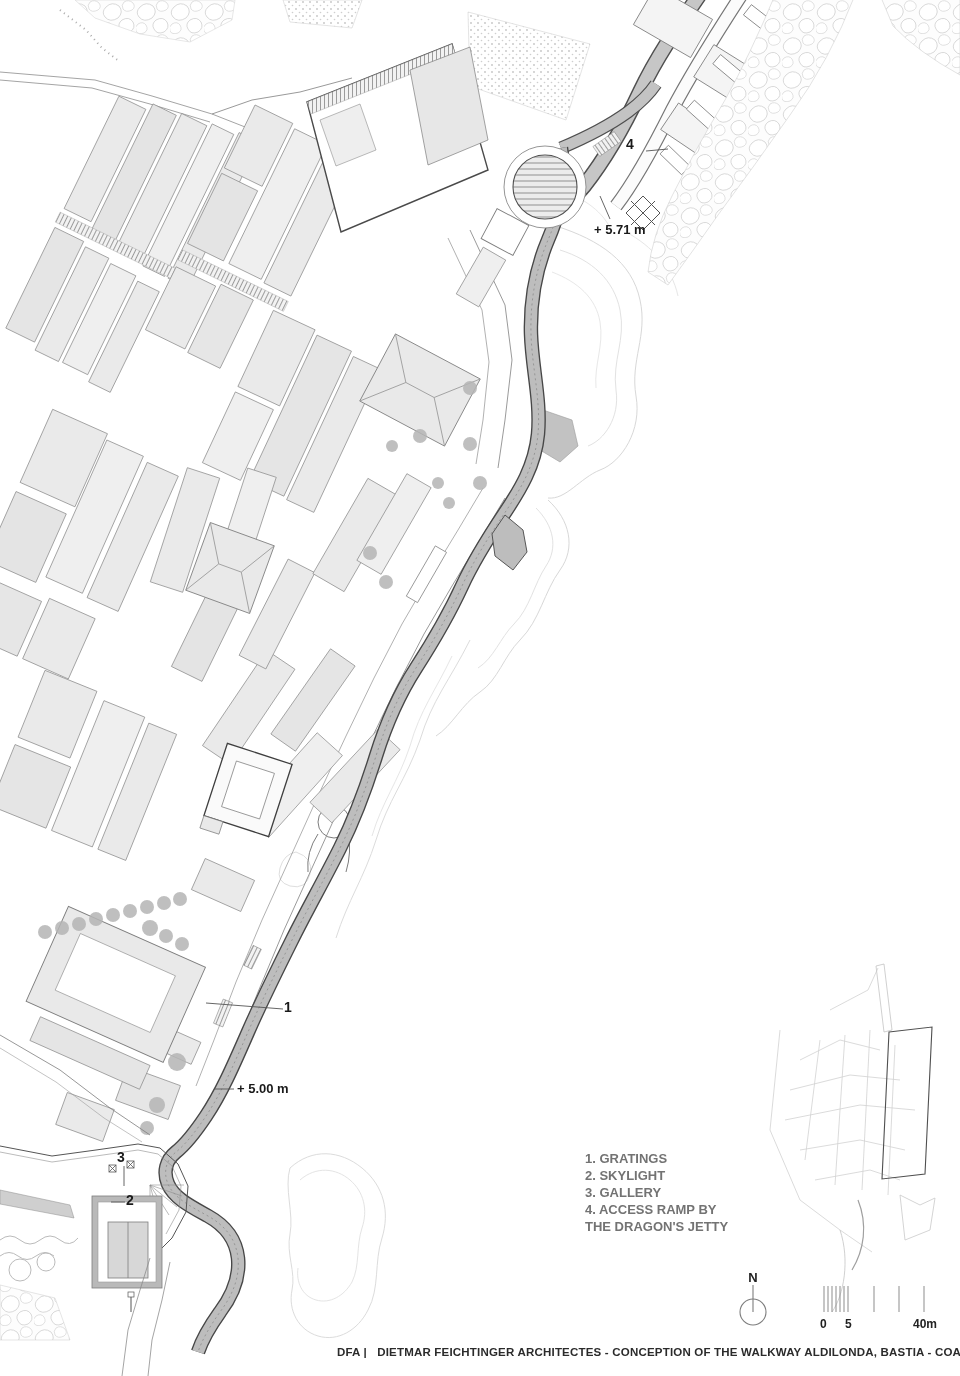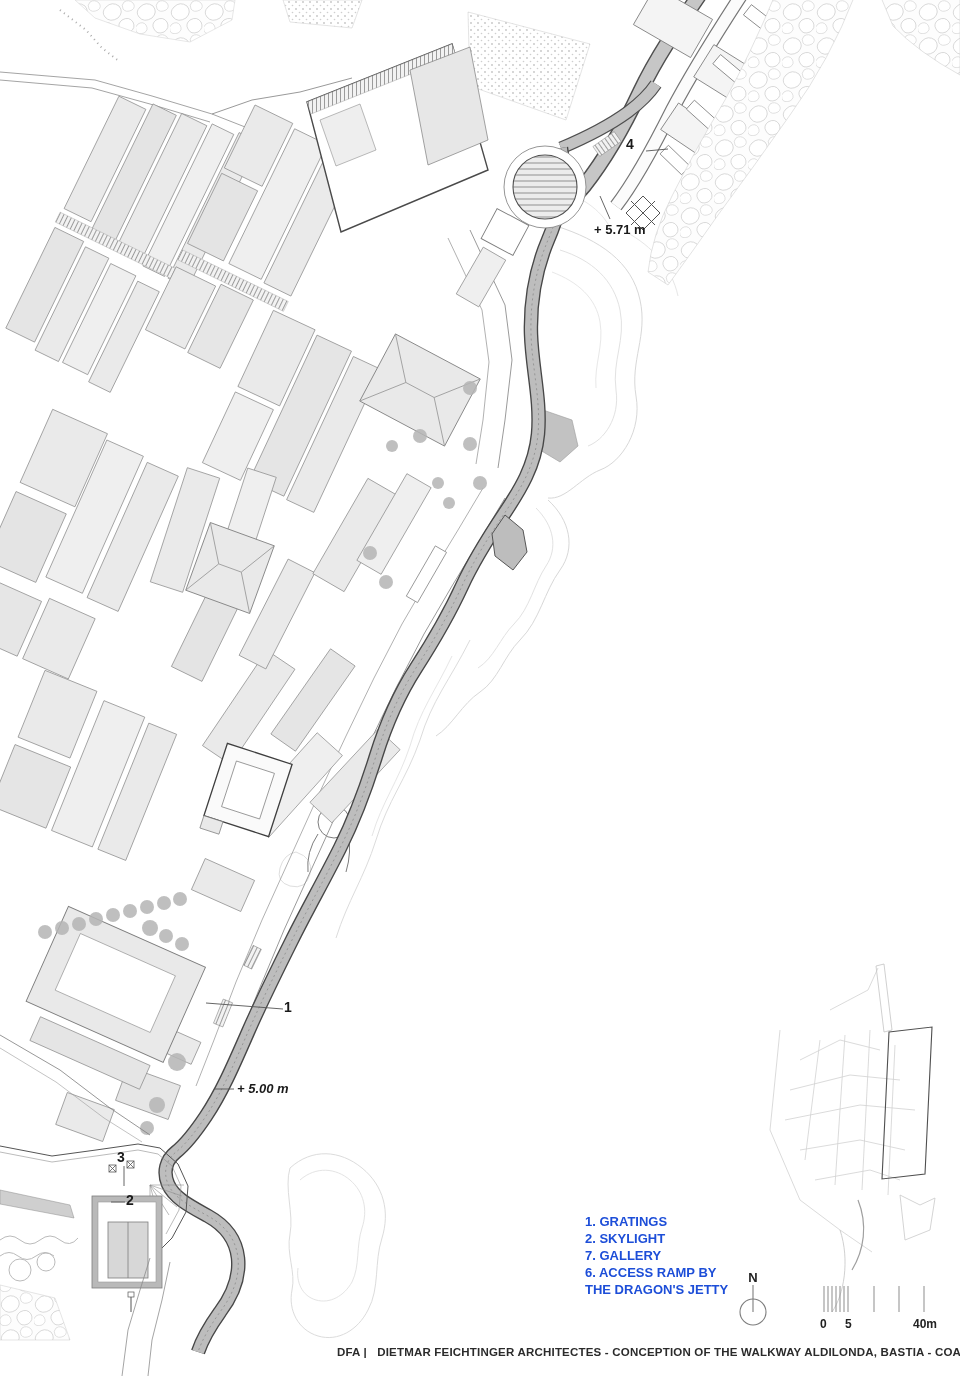--- a/index.html
+++ b/index.html
@@ -1,22 +1,22 @@
 <!DOCTYPE html>
 <html><head>
 <meta charset="utf-8">
 <style>
   html,body{margin:0;padding:0;background:#fff;}
   .sheet{position:relative;width:960px;height:1376px;background:#ffffff;overflow:hidden;
          font-family:"Liberation Sans",sans-serif;}
   .plan-svg{position:absolute;left:0;top:0;}
   .lbl{position:absolute;font:700 13px "Liberation Sans",sans-serif;color:#1a1a1a;white-space:pre;}
   .marker{font-size:14px;}
-  .legend{position:absolute;left:585px;top:1213px;width:158px;
-          font:700 13px/17px "Liberation Sans",sans-serif;color:#1d4ed8;}
+  .legend{position:absolute;left:585px;top:1150px;width:158px;
+          font:700 13px/17px "Liberation Sans",sans-serif;color:#737373;}
   .legend div{margin:0;}
   .compass{position:absolute;left:731px;top:1270px;width:44px;text-align:center;}
   .compass .n{font:700 13px "Liberation Sans",sans-serif;color:#222;}
   .scale-num{position:absolute;font:700 12px "Liberation Sans",sans-serif;color:#222;}
   .footer{position:absolute;left:337px;top:1346px;font:600 11.5px "Liberation Sans",sans-serif;
           color:#2b2b2b;letter-spacing:.2px;white-space:pre;}
 </style>
 </head>
 <body>
 
@@ -343,29 +343,29 @@
     <line x1="848" y1="1286" x2="848" y2="1312"></line>
     <line x1="874" y1="1286" x2="874" y2="1312"></line>
     <line x1="899" y1="1286" x2="899" y2="1312"></line>
     <line x1="924" y1="1286" x2="924" y2="1312"></line>
   </g>
 </svg>
 
 <div class="lbl marker" style="left:626px;top:136px;">4</div>
 <div class="lbl" style="left:594px;top:222px;">+ 5.71 m</div>
 <div class="lbl marker" style="left:284px;top:999px;">1</div>
-<div class="lbl" style="left:237px;top:1081px;font-style:italic;">+ 5.00 m</div>
+<div class="lbl" style="left:237px;top:1081px;">+ 5.00 m</div>
 <div class="lbl marker" style="left:117px;top:1149px;">3</div>
 <div class="lbl marker" style="left:126px;top:1192px;">2</div>
 
 <div class="legend">
   <div>1. GRATINGS</div>
   <div>2. SKYLIGHT</div>
-  <div>7. GALLERY</div>
-  <div>6. ACCESS RAMP BY THE DRAGON'S JETTY</div>
+  <div>3. GALLERY</div>
+  <div>4. ACCESS RAMP BY THE DRAGON'S JETTY</div>
 </div>
 
 <div class="compass">
   <div class="n">N</div>
 </div>
 
 <div class="scale-num" style="left:820px;top:1317px;">0</div>
 <div class="scale-num" style="left:845px;top:1317px;">5</div>
 <div class="scale-num" style="left:913px;top:1317px;">40m</div>
 

